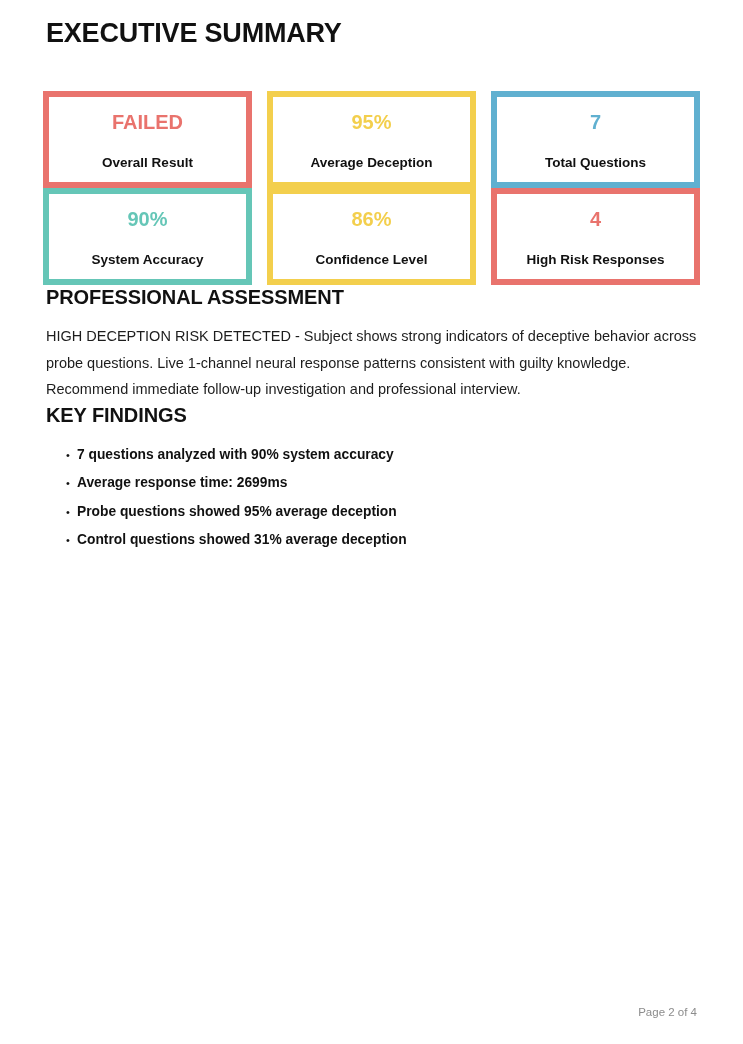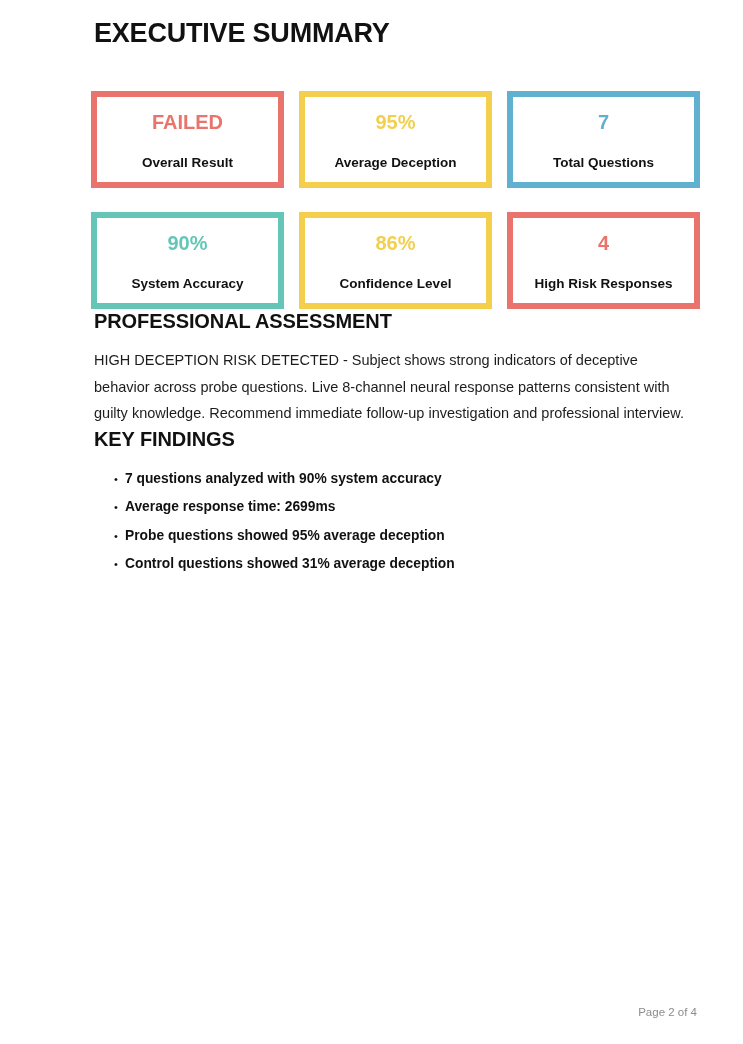--- a/index.html
+++ b/index.html
@@ -9,41 +9,40 @@
     font-family: "Liberation Sans", "DejaVu Sans", sans-serif;
     color: #111111;
   }
   .page {
     position: relative;
     width: 743px;
     height: 1044px;
     background: #ffffff;
     overflow: hidden;
     box-sizing: border-box;
-    padding-left: 48px;
   }
   .content {
     padding: 0 46px;
   }
   h1.doc-title {
     margin: 0;
     padding-top: 17px;
     font-size: 27px;
     line-height: 32px;
     font-weight: 700;
     letter-spacing: -0.2px;
     color: #111111;
   }
   .card-grid {
     margin-top: 42px;
     margin-left: -3px;
     margin-right: -3px;
     display: grid;
     grid-template-columns: repeat(3, 1fr);
-    gap: 24px 15px;
+    gap: 0 15px;
   }
   .stat-card {
     box-sizing: border-box;
     height: 97px;
     background: #ffffff;
     border: 6px solid #cccccc; 
     display: flex;
     flex-direction: column;
     align-items: center;
     justify-content: center;
@@ -146,21 +145,21 @@
       </div>
 
       <div class="stat-card" style="border-color: rgb(233, 115, 109);">
         <div class="stat-value" style="color: rgb(233, 115, 109);">4</div>
         <div class="stat-label">High Risk Responses</div>
       </div>
 
     </div>
 
     <h2 class="section-heading assessment-heading">PROFESSIONAL ASSESSMENT</h2>
-    <p class="assessment-body">HIGH DECEPTION RISK DETECTED - Subject shows strong indicators of deceptive behavior across probe questions. Live 8-channel neural response patterns consistent with guilty knowledge. Recommend immediate follow-up investigation and professional interview.</p>
+    <p class="assessment-body">HIGH DECEPTION RISK DETECTED - Subject shows strong indicators of deceptive behavior across probe questions. Live 1-channel neural response patterns consistent with guilty knowledge. Recommend immediate follow-up investigation and professional interview.</p>
 
     <h2 class="section-heading findings-heading">KEY FINDINGS</h2>
     <ul class="findings-list">
       <li>7 questions analyzed with 90% system accuracy</li>
       <li>Average response time: 2699ms</li>
       <li>Probe questions showed 95% average deception</li>
       <li>Control questions showed 31% average deception</li>
     </ul>
 
   </div>

